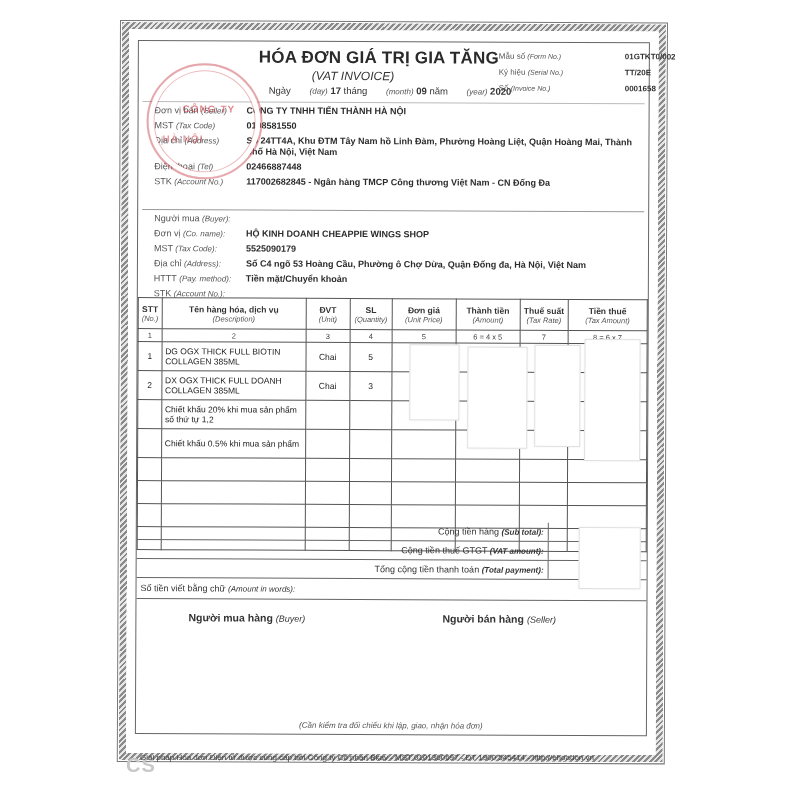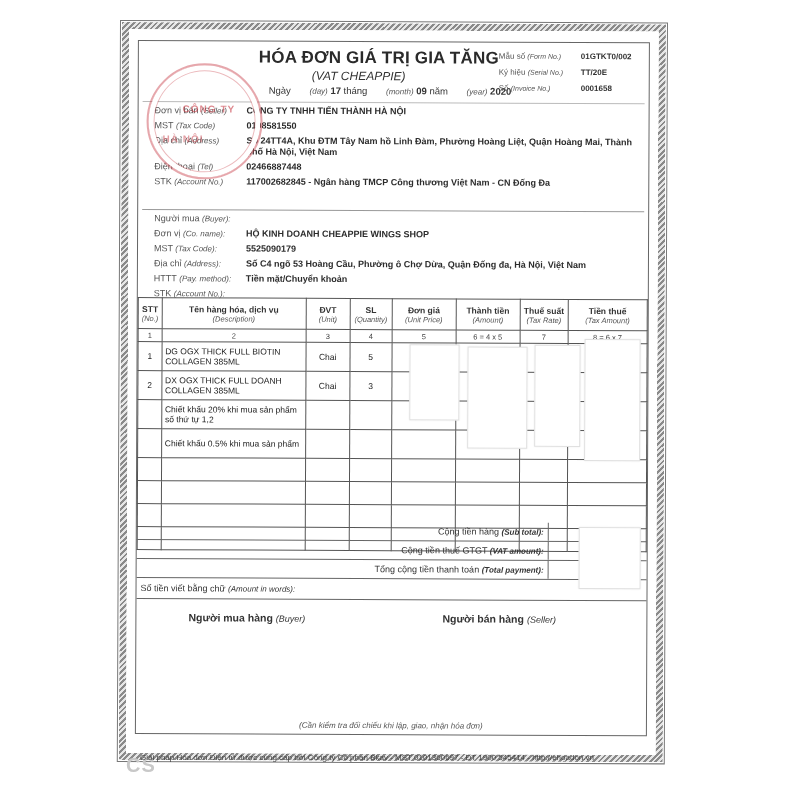--- a/index.html
+++ b/index.html
@@ -27,21 +27,21 @@
   .title-block { position: absolute; left: 0; right: 0; top: 0; height: 58px; }
   .title { position:absolute; left: 120px; top: 6px; font-size: 17px; font-weight: bold; letter-spacing: 0.2px; color:#2a2a2a; }
   .subtitle { position:absolute; left: 173px; top: 27px; font-size: 12px; font-style: italic; color:#333; }
   .date-line { position:absolute; left: 130px; top: 43px; font-size: 9.5px; color:#333; }
   .date-line b { font-weight: bold; }
   .date-line i { font-style: italic; font-size: 8px; color:#555;padding-left:16px; }
   .meta { position:absolute; left: 360px; top: 9px; font-size: 8px; color:#555; }
   .meta .row { height: 16px; display:flex; }
   .meta .lbl { width: 82px; }
   .meta .lbl i { font-size: 7px; }
-  .meta .val { font-weight: bold; color:#333; }
+  .meta .val { font-weight: bold; color:#333;margin-left:44px; }
 
   .stamp {
     position:absolute; left: 8px; top: 22px; width: 112px; height: 112px; border-radius: 50%;
     border: 2px solid rgba(200,60,70,0.45); box-shadow: inset 0 0 0 5px rgba(255,255,255,1), inset 0 0 0 6px rgba(200,60,70,0.35);
     pointer-events: none;
   }
   .stamp .s1 { position:absolute; left: 34px; top: 38px; font-size: 10px; font-weight: bold; color: rgba(200,60,70,0.6); letter-spacing: 1px; }
   .stamp .s2 { position:absolute; left: 14px; top: 68px; font-size: 10px; font-weight: bold; color: rgba(200,60,70,0.5); letter-spacing: 1px; }
 
   .info { position:absolute; left: 4px; right: 4px; font-size: 9px; }
@@ -85,21 +85,21 @@
 <body>
 
 <div class="page">
   <div class="outer-border"></div>
   <div class="outer-line"></div>
 
   <div class="inner-frame">
 
     <div class="title-block">
       <div class="title">HÓA ĐƠN GIÁ TRỊ GIA TĂNG</div>
-      <div class="subtitle">(VAT CHEAPPIE)</div>
+      <div class="subtitle">(VAT INVOICE)</div>
       <div class="date-line">
         <span>Ngày</span>
         <i>(day)</i>
         <b>17</b>
         <span>tháng</span>
         <i>(month)</i>
         <b>09</b>
         <span>năm</span>
         <i>(year)</i>
         <b>2020</b>

